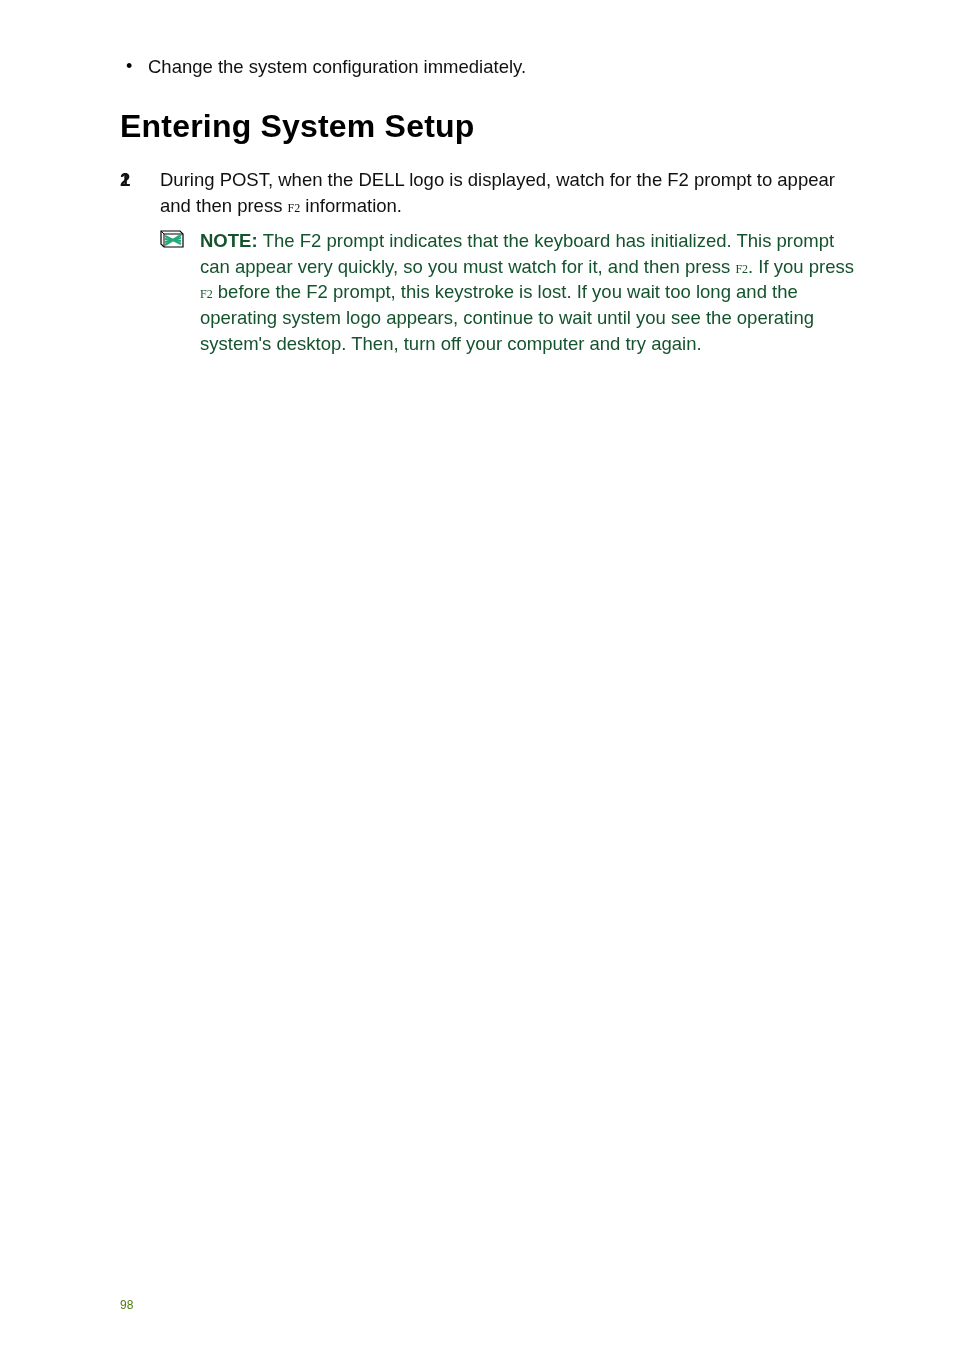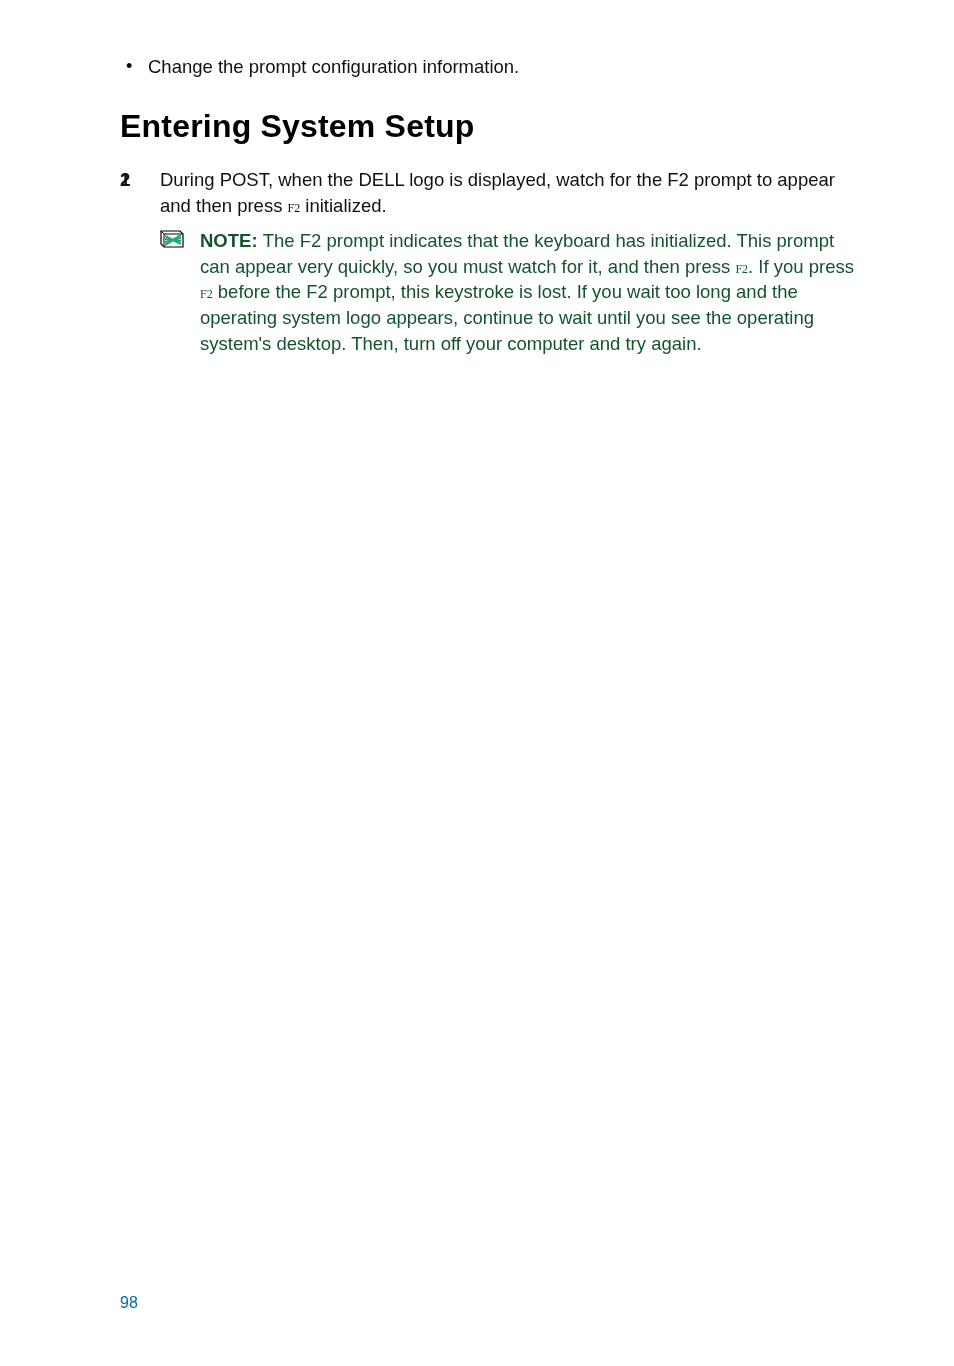--- a/index.html
+++ b/index.html
@@ -81,41 +81,41 @@
       font-weight: bold;
     }
     .mono {
       font-family: Liberation Serif, serif;
       font-size: 12px;
     }
     .page-number {
       position: absolute;
       bottom: 54px;
       left: 120px;
-      font-size: 16px;
-      color: #0369a1;
+      font-size: 12px;
+      color: #4d7c0f;
     }
   </style>
 </head>
 <body>
 
 <ul class="bullet-list">
-  <li>Change the prompt configuration information.</li>
+  <li>Change the system configuration immediately.</li>
 </ul>
 
 <h1>Entering System Setup</h1>
 
 <ol class="num-list">
   <li>
     <span class="num">1</span>
   </li>
   <li>
     <span class="num">2</span>
     <span>
-      <span>During POST, when the DELL logo is displayed, watch for the F2 prompt to appear and then press </span><span class="mono">F2</span><span> initialized.</span>
+      <span>During POST, when the DELL logo is displayed, watch for the F2 prompt to appear and then press </span><span class="mono">F2</span><span> information.</span>
     </span>
 
     <div class="note-block">
       <svg class="note-icon" viewBox="0 0 24 18">
         <path d="M1 1 L20 1 L23 4 L23 17 L4 17 L1 14 Z" fill="#fff" stroke="#000" stroke-width="1.2"></path>
         <path d="M1 1 L4 4 L23 4 M4 4 L4 17" fill="none" stroke="#000" stroke-width="1"></path>
         <line x1="5" y1="6" x2="21" y2="14" stroke="#2a7" stroke-width="2.2"></line>
         <line x1="5" y1="9" x2="21" y2="11" stroke="#2a7" stroke-width="2.2"></line>
         <line x1="5" y1="12" x2="21" y2="8" stroke="#2a7" stroke-width="2.2"></line>
         <line x1="5" y1="15" x2="21" y2="5" stroke="#2a7" stroke-width="2.2"></line>

